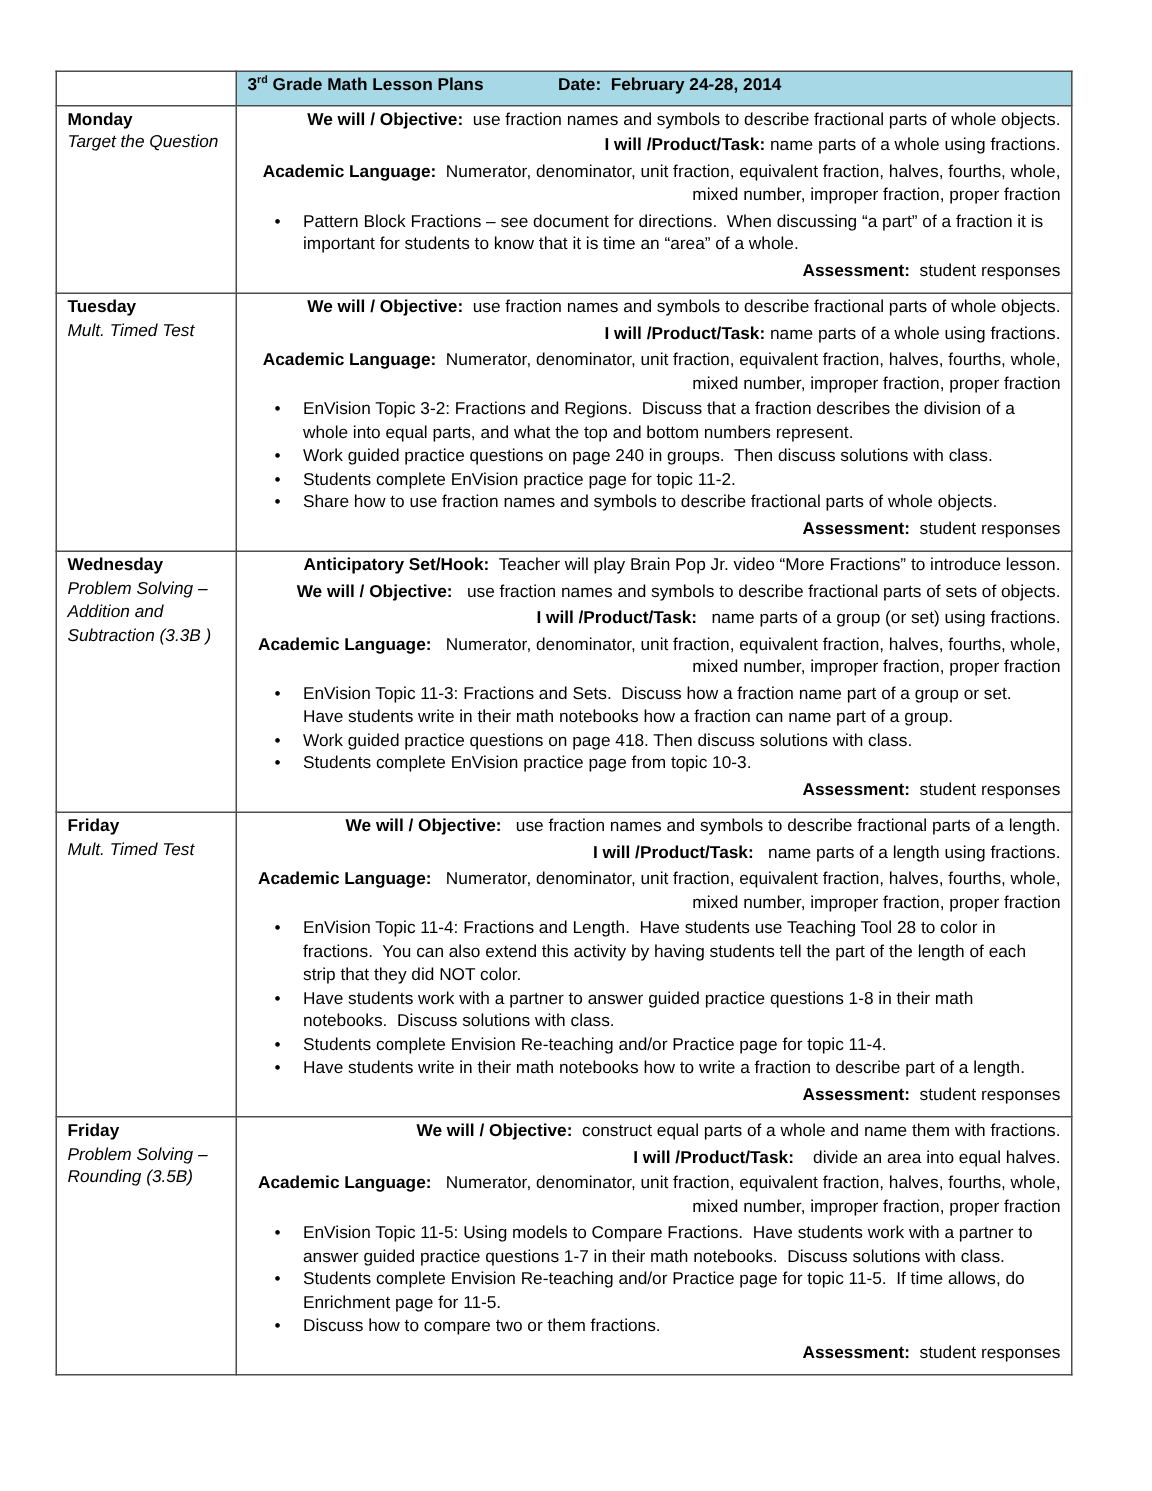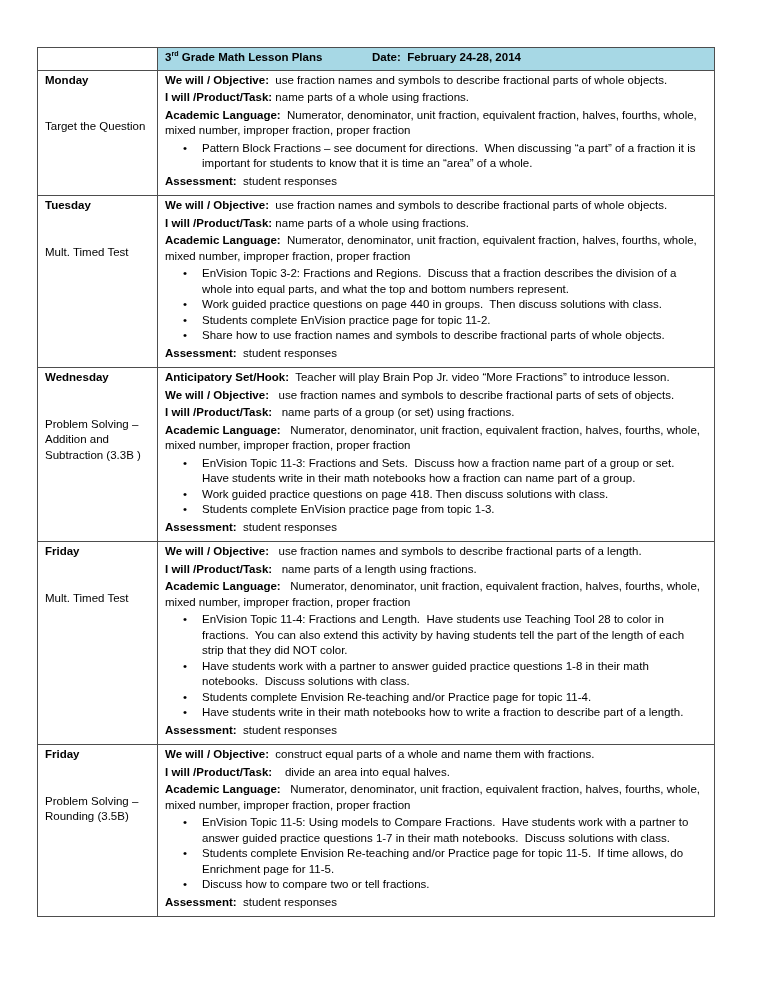--- a/index.html
+++ b/index.html
@@ -47,26 +47,28 @@
   .hdr-title sup {
     font-size: 0.62em;
     vertical-align: super;
     line-height: 0;
   }
   .day-cell .day-name {
     font-weight: bold;
     white-space: pre-wrap;
   }
   .day-cell .day-note {
-    margin-top: 31px;
+    margin-top: 0;
     white-space: pre-wrap;
+    font-style: italic;
   }
   .content-cell p.para {
     margin: 0 0 2px 0;
     white-space: pre-wrap;
+    text-align: right;
   }
   .content-cell p.para .lbl {
     font-weight: bold;
   }
   ul.bullets {
     margin: 0 0 2px 0;
     padding: 0 0 0 37px;
     list-style: none;
   }
   ul.bullets li {
@@ -115,41 +117,41 @@
           <td class="day-cell">
             <div class="day-name">Tuesday</div>
             <div class="day-note">Mult. Timed Test</div>
           </td>
           <td class="content-cell">
             <p class="para"><span class="lbl">We will / Objective:</span><span class="txt">  use fraction names and symbols to describe fractional parts of whole objects.</span></p>
             <p class="para"><span class="lbl">I will /Product/Task:</span><span class="txt"> name parts of a whole using fractions.</span></p>
             <p class="para"><span class="lbl">Academic Language:</span><span class="txt">  Numerator, denominator, unit fraction, equivalent fraction, halves, fourths, whole, mixed number, improper fraction, proper fraction</span></p>
             <ul class="bullets">
               <li class="bullet">EnVision Topic 3-2: Fractions and Regions.  Discuss that a fraction describes the division of a whole into equal parts, and what the top and bottom numbers represent.</li>
-              <li class="bullet">Work guided practice questions on page 440 in groups.  Then discuss solutions with class.</li>
+              <li class="bullet">Work guided practice questions on page 240 in groups.  Then discuss solutions with class.</li>
               <li class="bullet">Students complete EnVision practice page for topic 11-2.</li>
               <li class="bullet">Share how to use fraction names and symbols to describe fractional parts of whole objects.</li>
             </ul>
             <p class="para"><span class="lbl">Assessment:</span><span class="txt">  student responses</span></p>
           </td>
         </tr>
         <tr class="day-row">
           <td class="day-cell">
             <div class="day-name">Wednesday</div>
             <div class="day-note">Problem Solving – Addition and Subtraction (3.3B )</div>
           </td>
           <td class="content-cell">
             <p class="para"><span class="lbl">Anticipatory Set/Hook:</span><span class="txt">  Teacher will play Brain Pop Jr. video “More Fractions” to introduce lesson.</span></p>
             <p class="para"><span class="lbl">We will / Objective:</span><span class="txt">   use fraction names and symbols to describe fractional parts of sets of objects.</span></p>
             <p class="para"><span class="lbl">I will /Product/Task:</span><span class="txt">   name parts of a group (or set) using fractions.</span></p>
             <p class="para"><span class="lbl">Academic Language:</span><span class="txt">   Numerator, denominator, unit fraction, equivalent fraction, halves, fourths, whole, mixed number, improper fraction, proper fraction</span></p>
             <ul class="bullets">
               <li class="bullet">EnVision Topic 11-3: Fractions and Sets.  Discuss how a fraction name part of a group or set.  Have students write in their math notebooks how a fraction can name part of a group.</li>
               <li class="bullet">Work guided practice questions on page 418. Then discuss solutions with class.</li>
-              <li class="bullet">Students complete EnVision practice page from topic 1-3.</li>
+              <li class="bullet">Students complete EnVision practice page from topic 10-3.</li>
             </ul>
             <p class="para"><span class="lbl">Assessment:</span><span class="txt">  student responses</span></p>
           </td>
         </tr>
         <tr class="day-row">
           <td class="day-cell">
             <div class="day-name">Friday</div>
             <div class="day-note">Mult. Timed Test</div>
           </td>
           <td class="content-cell">
@@ -170,20 +172,20 @@
             <div class="day-name">Friday</div>
             <div class="day-note">Problem Solving – Rounding (3.5B)</div>
           </td>
           <td class="content-cell">
             <p class="para"><span class="lbl">We will / Objective:</span><span class="txt">  construct equal parts of a whole and name them with fractions.</span></p>
             <p class="para"><span class="lbl">I will /Product/Task:</span><span class="txt">    divide an area into equal halves.</span></p>
             <p class="para"><span class="lbl">Academic Language:</span><span class="txt">   Numerator, denominator, unit fraction, equivalent fraction, halves, fourths, whole, mixed number, improper fraction, proper fraction</span></p>
             <ul class="bullets">
               <li class="bullet">EnVision Topic 11-5: Using models to Compare Fractions.  Have students work with a partner to answer guided practice questions 1-7 in their math notebooks.  Discuss solutions with class.</li>
               <li class="bullet">Students complete Envision Re-teaching and/or Practice page for topic 11-5.  If time allows, do Enrichment page for 11-5.</li>
-              <li class="bullet">Discuss how to compare two or tell fractions.</li>
+              <li class="bullet">Discuss how to compare two or them fractions.</li>
             </ul>
             <p class="para"><span class="lbl">Assessment:</span><span class="txt">  student responses</span></p>
           </td>
         </tr>
       </tbody>
   </table>
 </div>
 
 </body></html>

